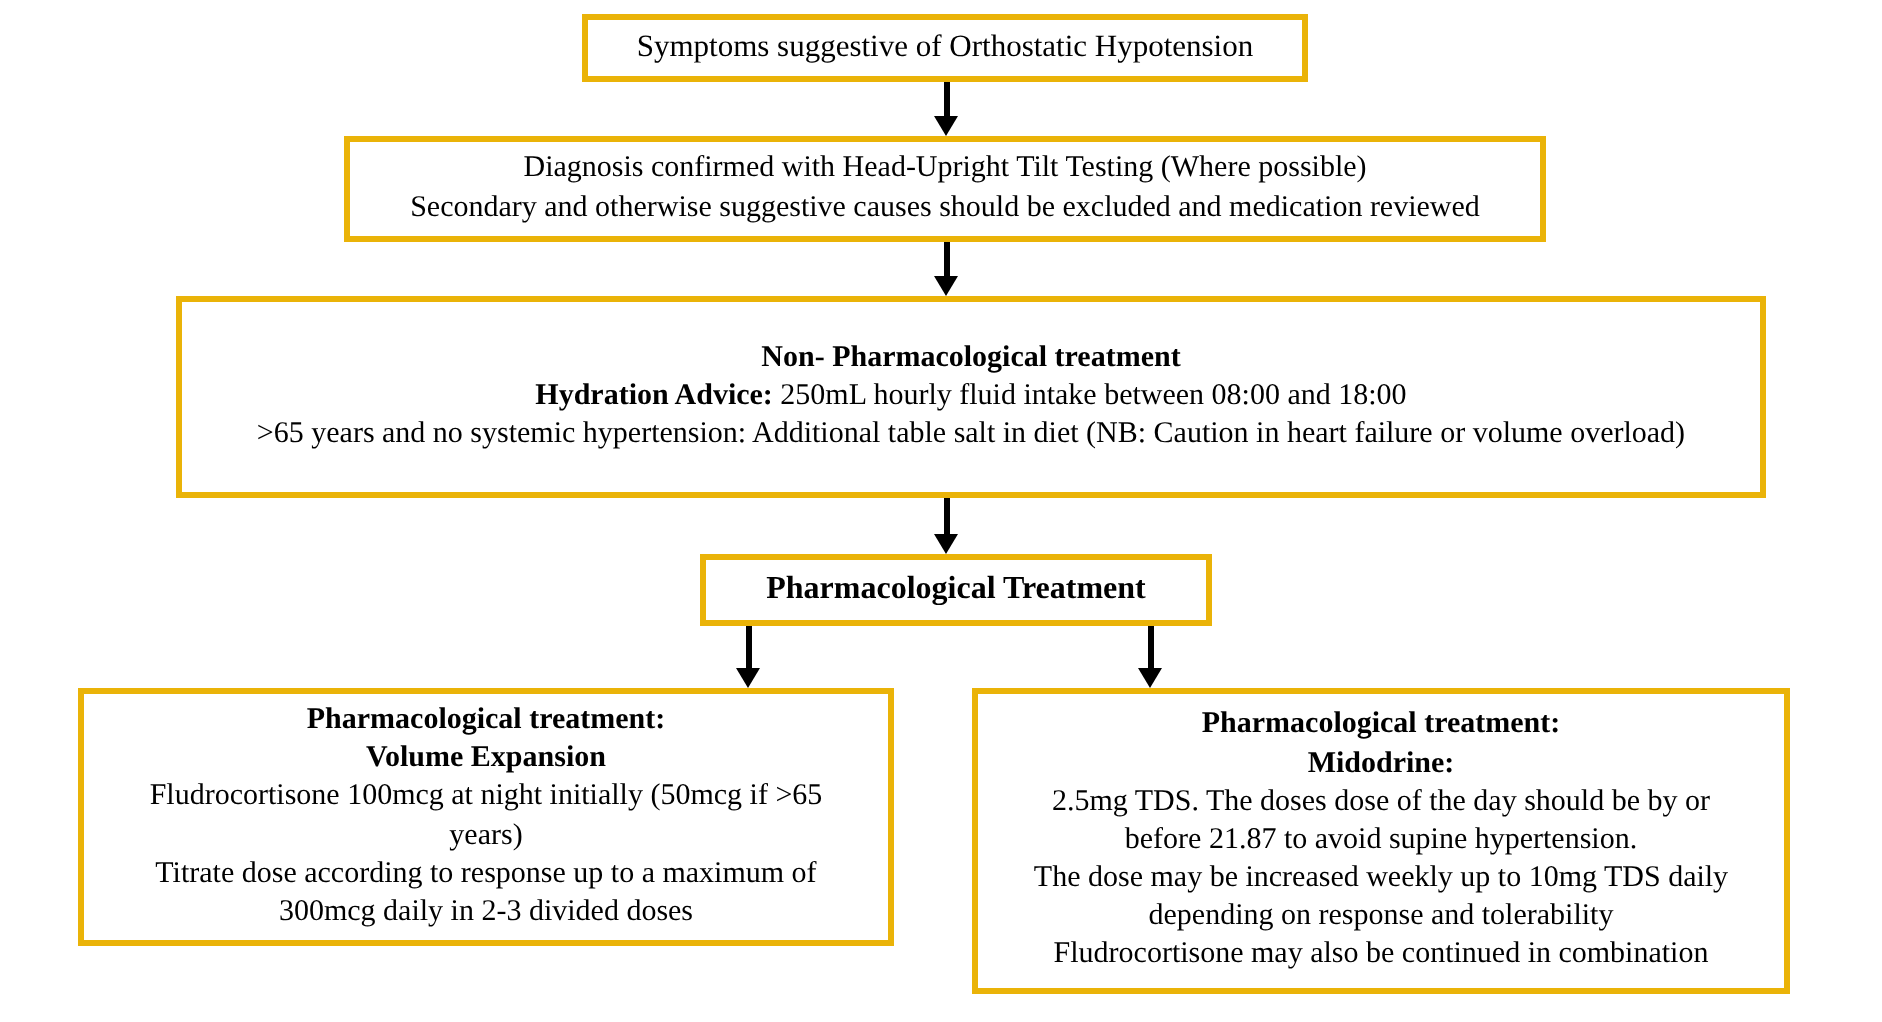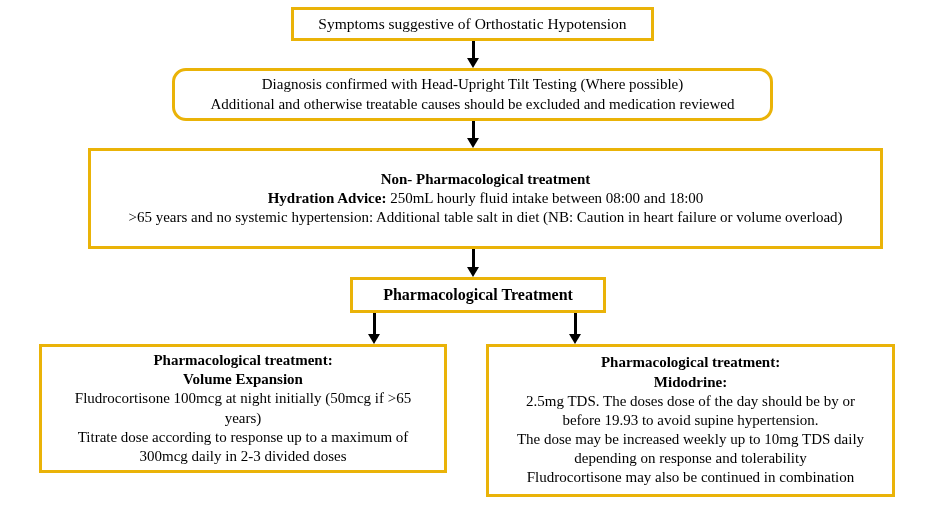--- a/index.html
+++ b/index.html
@@ -44,21 +44,20 @@
     font-size: 15.5px;
     border-width: 3px;
   }
   #box-diagnosis {
     left: 172px;
     top: 68px;
     width: 601px;
     height: 53px;
     font-size: 15px;
     border-width: 3px;
-    border-radius: 14px;
   }
   #box-nonpharm {
     left: 88px;
     top: 148px;
     width: 795px;
     height: 101px;
     font-size: 15px;
     border-width: 3.5px;
   }
   #box-pharm {
@@ -129,21 +128,21 @@
     <span class="ln">Symptoms suggestive of Orthostatic Hypotension</span>
   </div>
 
   <div class="arrow" id="arrow-1">
     <span class="shaft"></span>
     <span class="head"></span>
   </div>
 
   <div class="box" id="box-diagnosis">
     <span class="ln">Diagnosis confirmed with Head-Upright Tilt Testing (Where possible)</span>
-    <span class="ln">Additional and otherwise treatable causes should be excluded and medication reviewed</span>
+    <span class="ln">Secondary and otherwise suggestive causes should be excluded and medication reviewed</span>
   </div>
 
   <div class="arrow" id="arrow-2">
     <span class="shaft"></span>
     <span class="head"></span>
   </div>
 
   <div class="box" id="box-nonpharm">
     <span class="ln b">Non- Pharmacological treatment</span>
     <span class="ln"><span class="b">Hydration Advice:</span><span> 250mL hourly fluid intake between 08:00 and 18:00</span></span>
@@ -175,19 +174,19 @@
     <span class="ln">Fludrocortisone 100mcg at night initially (50mcg if &gt;65</span>
     <span class="ln">years)</span>
     <span class="ln">Titrate dose according to response up to a maximum of</span>
     <span class="ln">300mcg daily in 2-3 divided doses</span>
   </div>
 
   <div class="box" id="box-midodrine">
     <span class="ln b">Pharmacological treatment:</span>
     <span class="ln b">Midodrine:</span>
     <span class="ln">2.5mg TDS. The doses dose of the day should be by or</span>
-    <span class="ln">before 19.93 to avoid supine hypertension.</span>
+    <span class="ln">before 21.87 to avoid supine hypertension.</span>
     <span class="ln">The dose may be increased weekly up to 10mg TDS daily</span>
     <span class="ln">depending on response and tolerability</span>
     <span class="ln">Fludrocortisone may also be continued in combination</span>
   </div>
 
 </div>
 
 </body></html>

